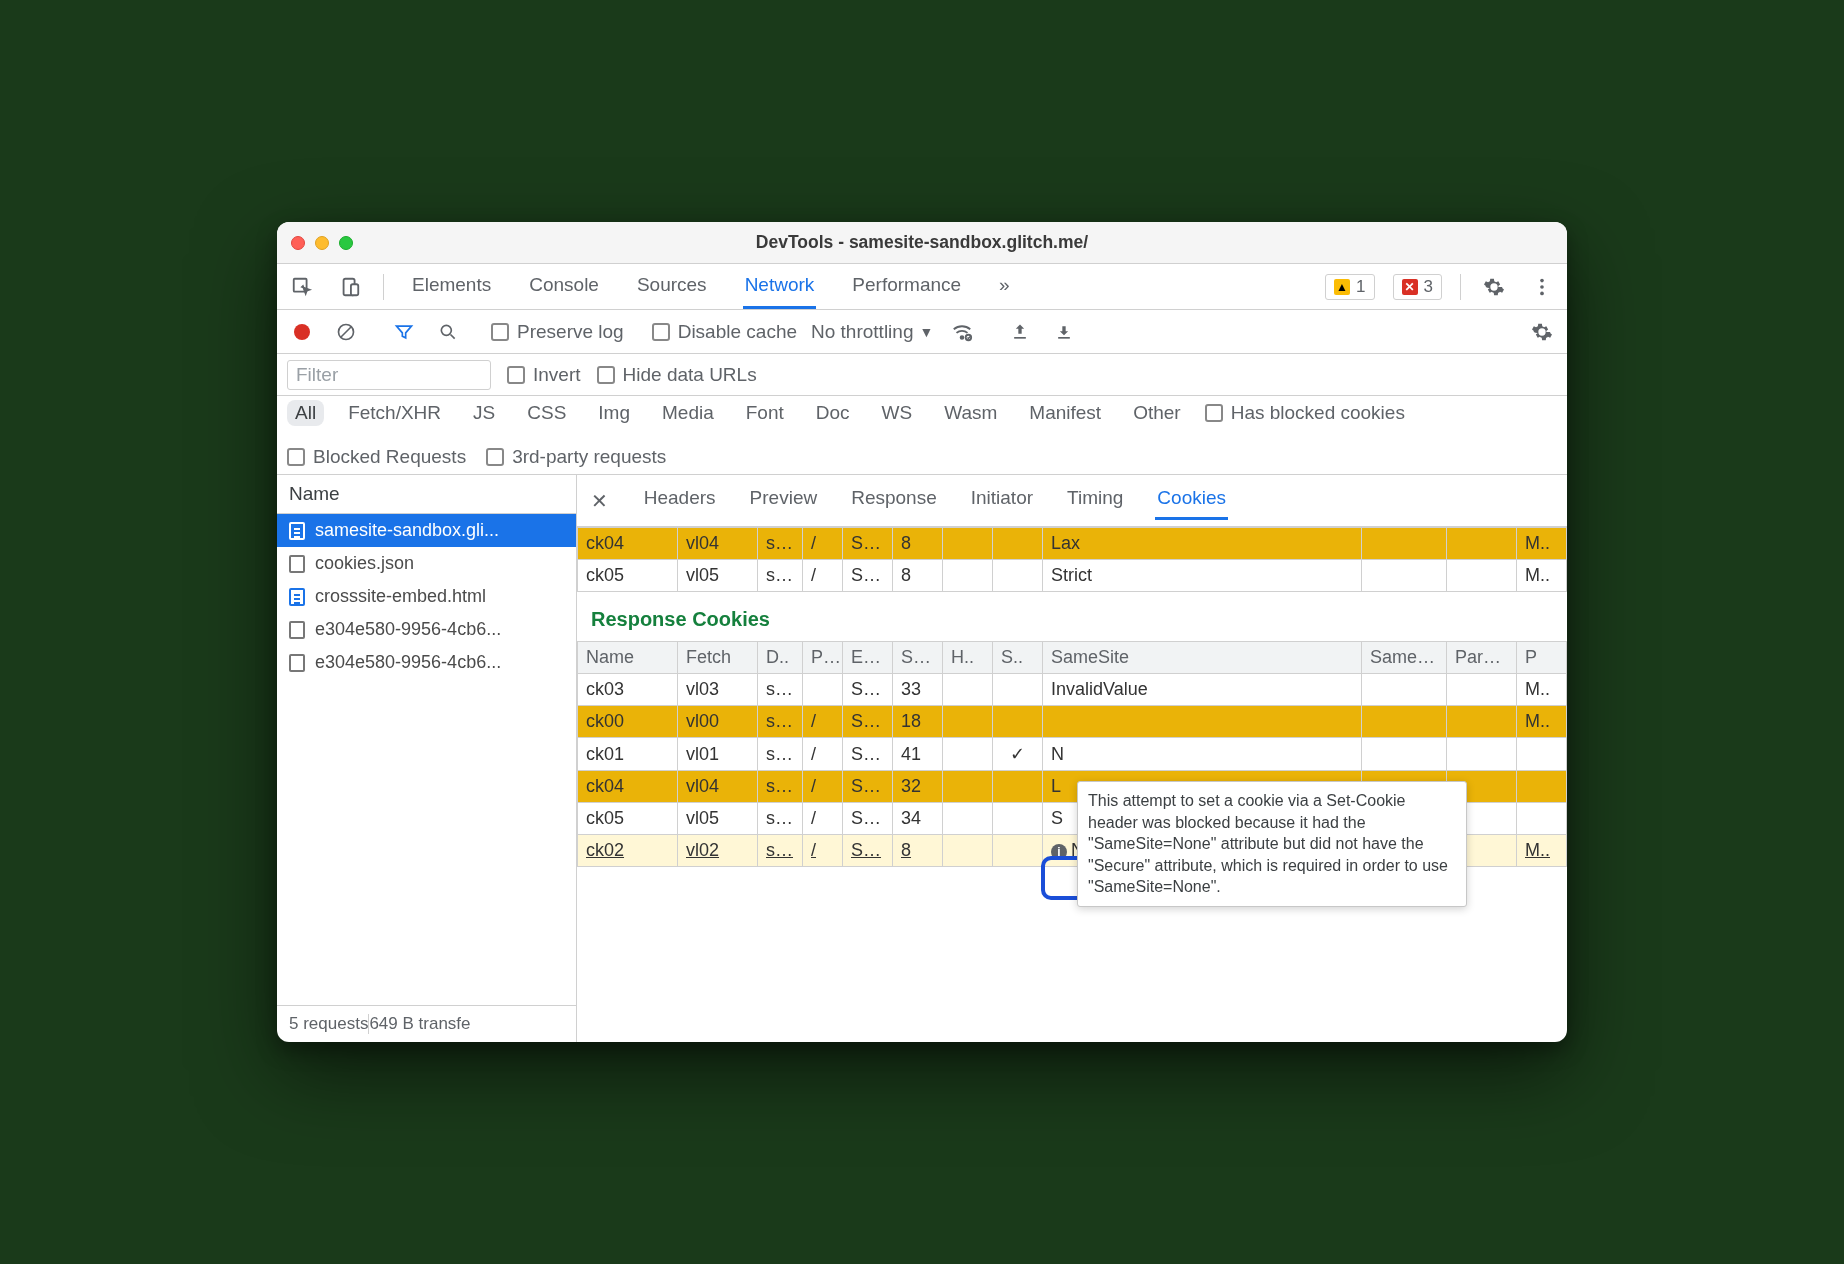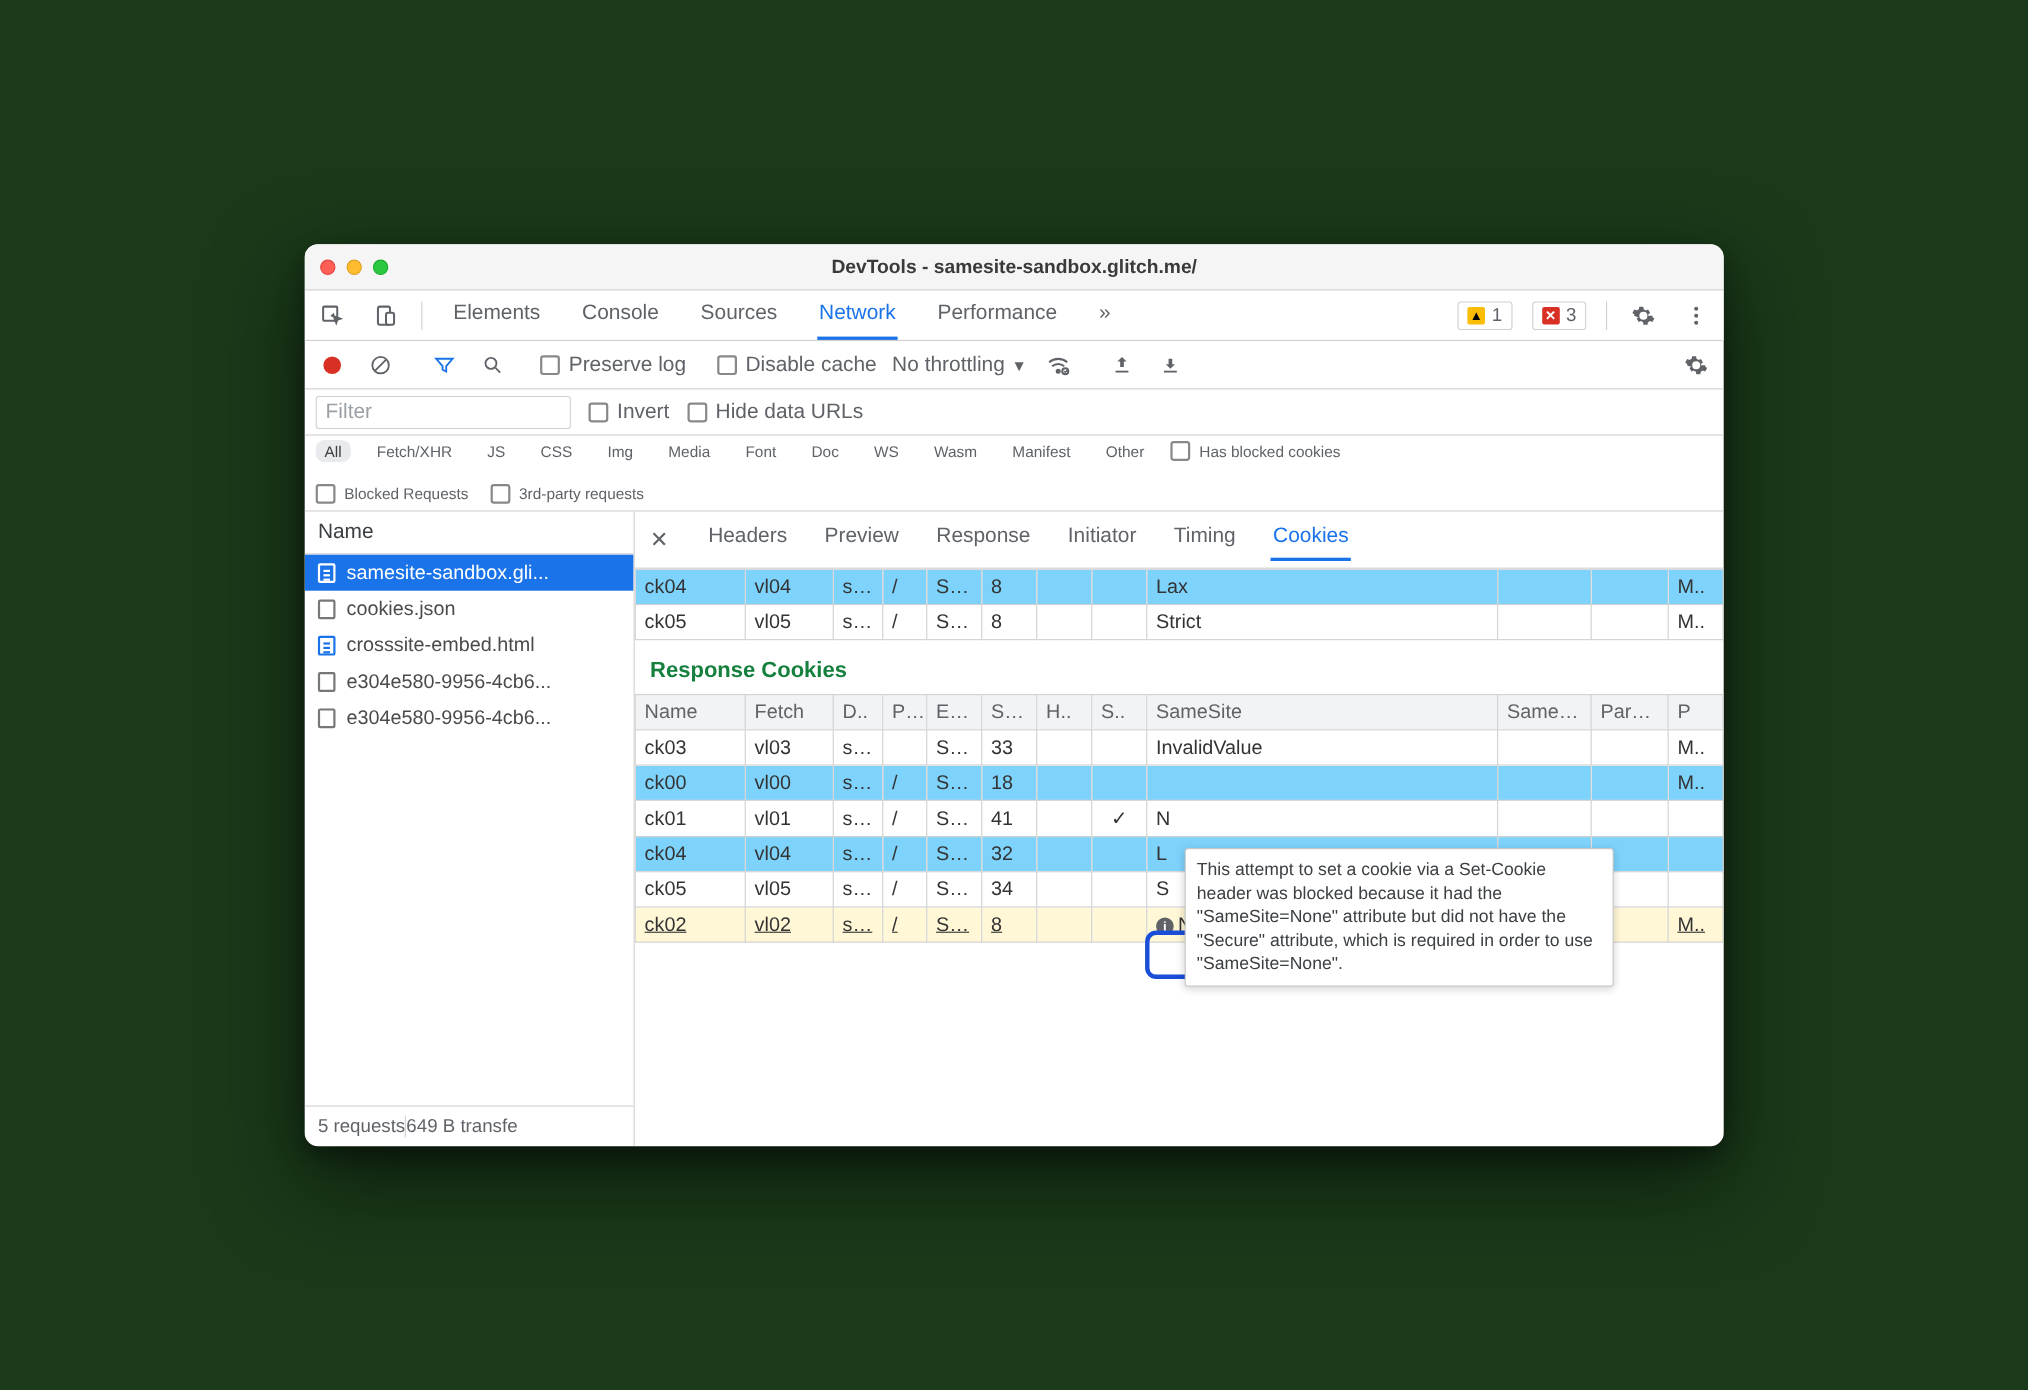--- a/index.html
+++ b/index.html
@@ -69,27 +69,27 @@
   .cb { display:inline-flex; align-items:center; gap:8px; }
   .cbsq { width:18px; height:18px; border:2px solid #888; border-radius:3px; background:#fff; }
   .throttle { display:flex; align-items:center; gap:6px; }
   .tri { font-size:14px; color:#5f6368; }
 
   
   .filterrow {
     display:flex; align-items:center; height:42px; padding:0 10px; gap:16px;
     border-bottom:1px solid #d0d0d0; font-size:19px; color:#5f6368;
   }
-  .filterinput { width:232px; height:30px; border:1px solid #d0d0d0; border-radius:3px; padding:3px 8px; color:#9aa0a6; background:#fff;}
+  .filterinput { width:204px; height:30px; border:1px solid #d0d0d0; border-radius:3px; padding:3px 8px; color:#9aa0a6; background:#fff;}
 
   
   .typesrow {
     display:flex; flex-wrap:wrap; align-items:center; gap:16px 16px;
     padding:4px 10px 6px; border-bottom:1px solid #d0d0d0;
-    font-size:14px; color:#5f6368;
+    font-size:19px; color:#5f6368;
   }
   .typesrow .chip { padding:2px 8px; border-radius:8px; cursor:pointer;}
   .chip.sel { background:#e8eaed; color:#3c4043; }
   .typesrow .row2 { display:flex; gap:20px; width:100%; margin-top:4px;}
 
   
   .split { flex:1; display:flex; min-height:0; }
   .left {
     width:300px; border-right:1px solid #d0d0d0; display:flex; flex-direction:column;
     font-size:18px;
@@ -110,21 +110,21 @@
   .dtabs { display:flex; align-items:center; gap:30px; padding:6px 14px; border-bottom:1px solid #d0d0d0; font-size:19px; color:#5f6368;}
   .dtabs .x { font-size:20px; color:#5f6368; margin-right:4px; cursor:pointer;}
   .dt { padding:6px 2px 8px; border-bottom:3px solid transparent; cursor:pointer;}
   .dt.active { color:#1a73e8; border-bottom-color:#1a73e8; }
 
   .panel { flex:1; overflow:auto; padding:0 0 10px; position:relative;}
 
   table.grid { width:100%; border-collapse:collapse; table-layout:fixed; font-size:18px; color:#333;}
   table.grid th, table.grid td { border:1px solid #d0d0d0; padding:5px 8px; text-align:left; overflow:hidden; white-space:nowrap; text-overflow:ellipsis; height:32px;}
   table.grid th { background:#f1f3f4; font-weight:400; color:#5f6368;}
-  table.grid tr.z td { background:#7dd3fc; }
+  table.grid tr.z td { background:#eab308; }
   table.grid tr.hl td { background:#fff7d6;text-decoration:underline; }
 
   .sect-h { font-weight:700; font-size:20px; color:#15803d; padding:16px 14px 10px;}
 
   .focus-ring { position:absolute; border:4px solid #1a4ed8; border-radius:10px; pointer-events:none; }
 
   .tooltip {
     position:absolute; width:390px; background:#fff;
     border:1px solid #c7c7c7; border-radius:3px;
     box-shadow:0 2px 8px rgba(0,0,0,.18);

